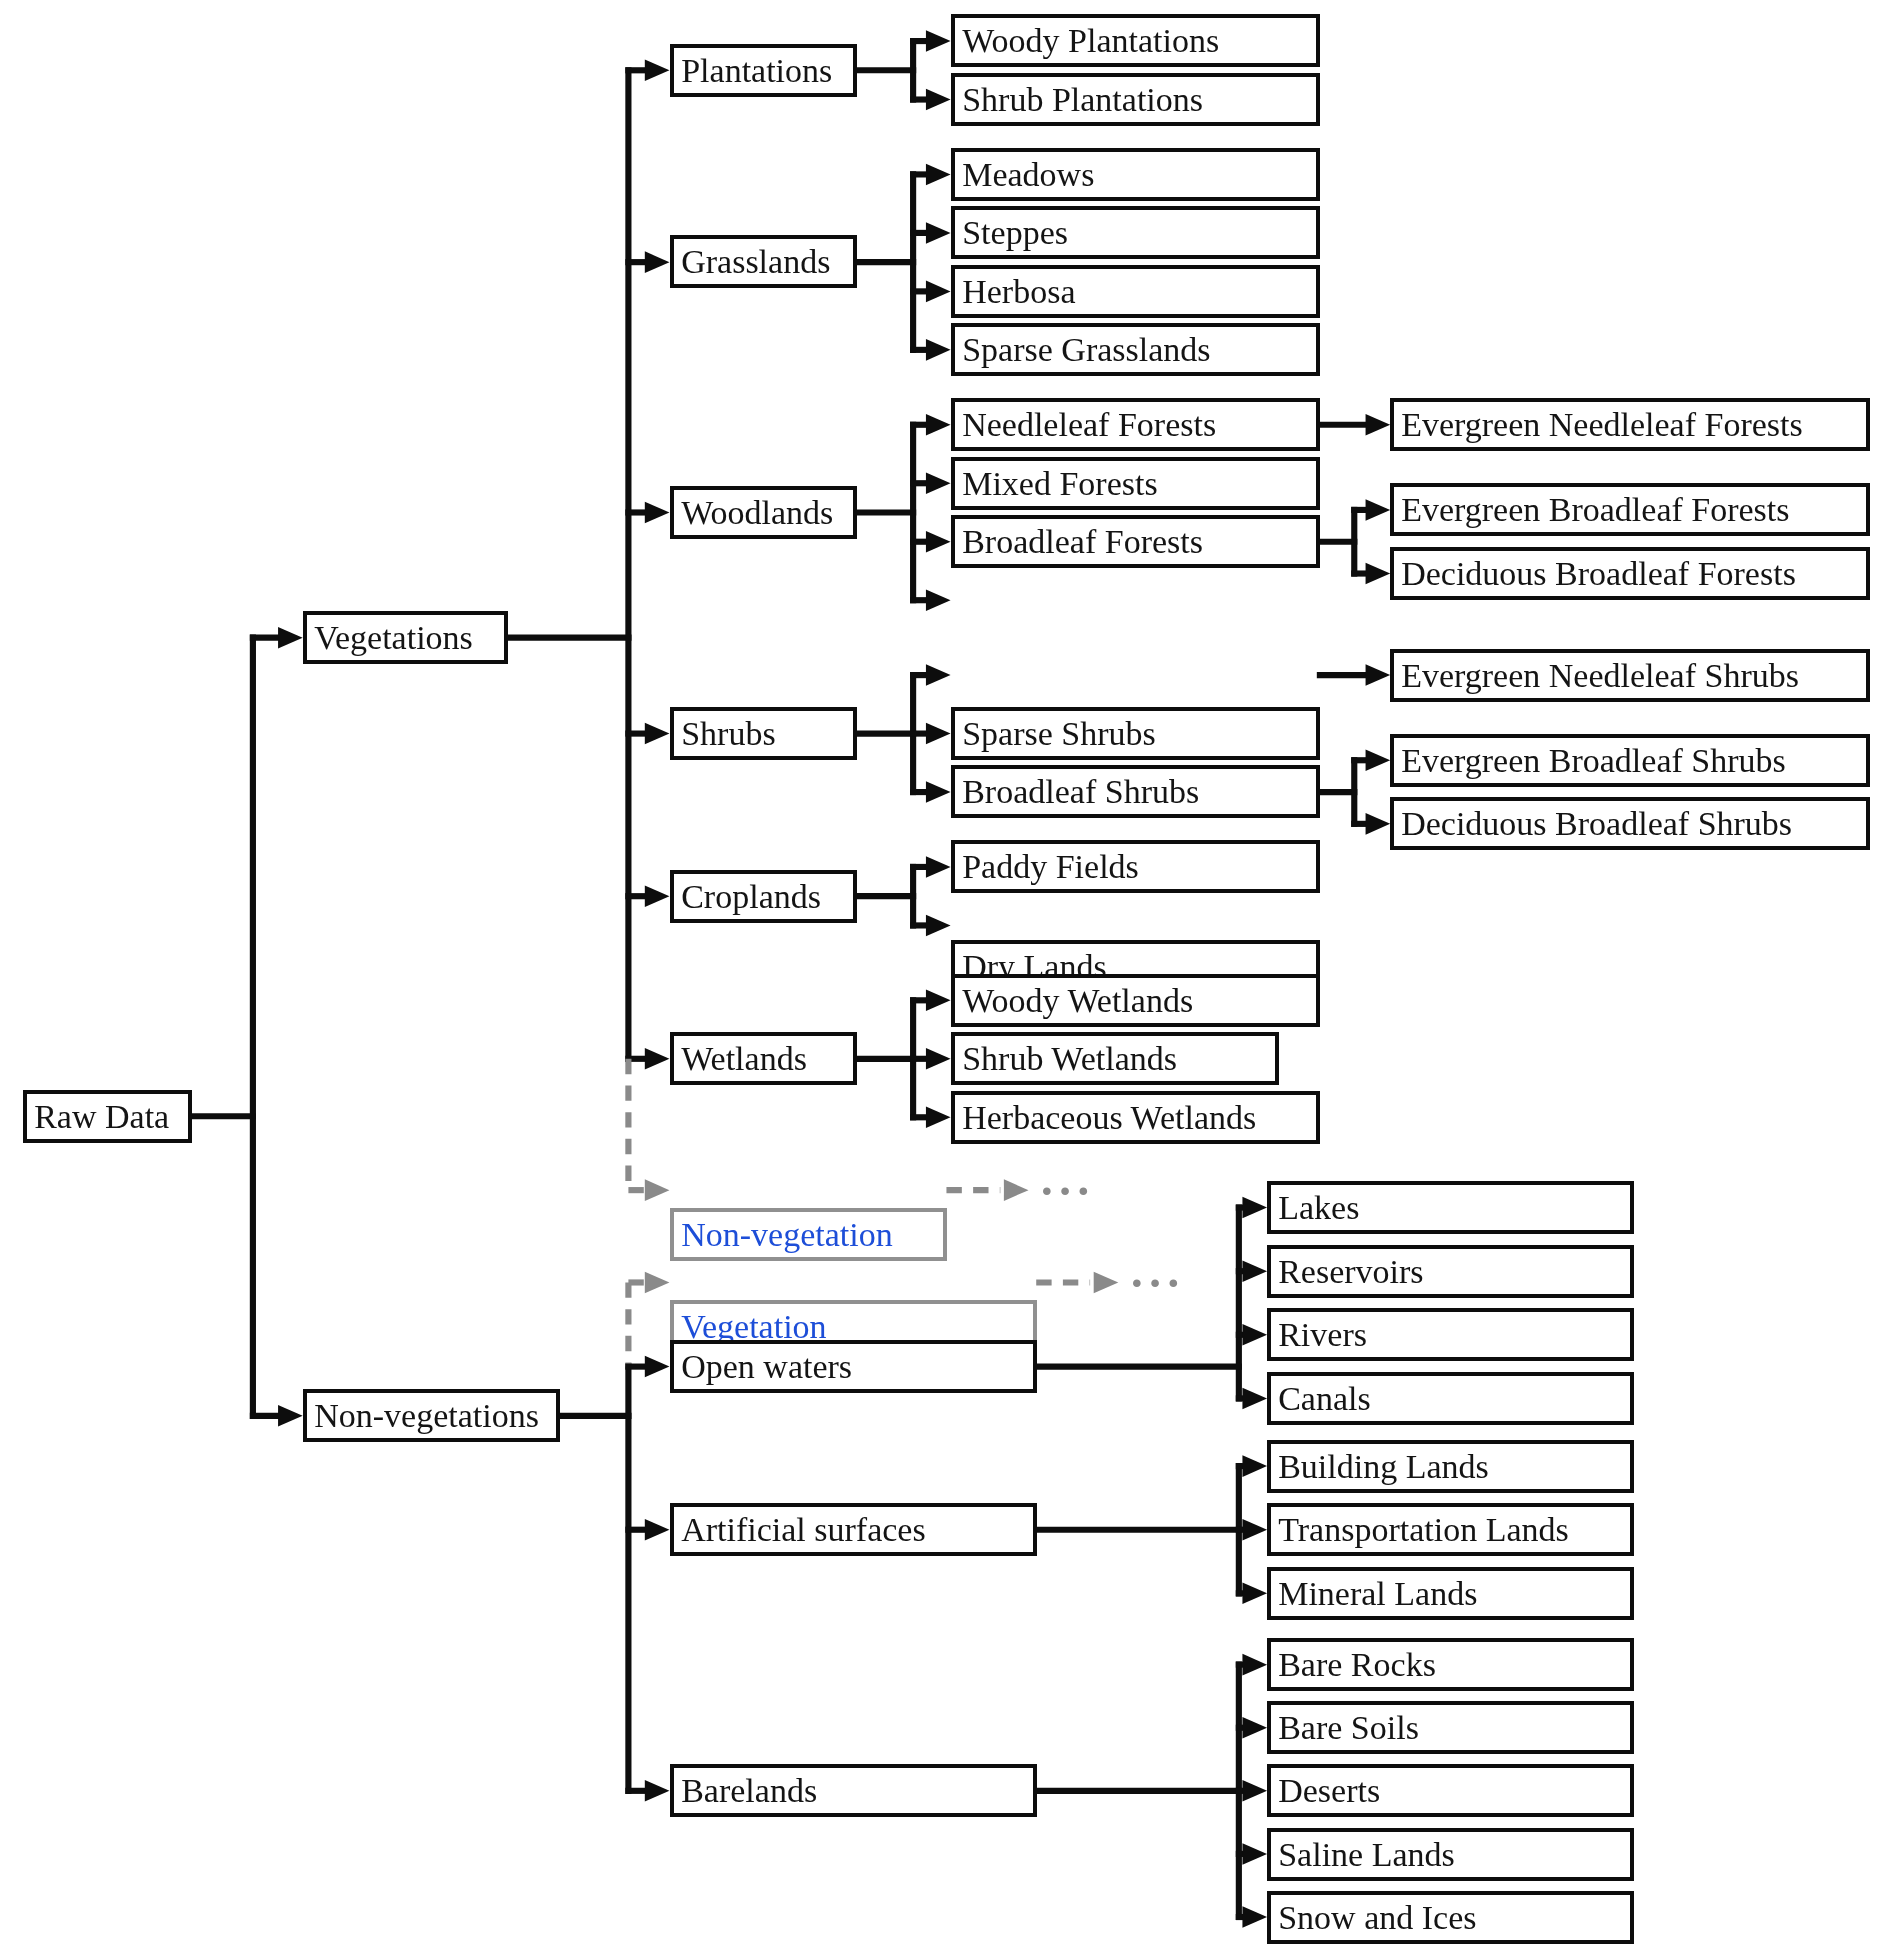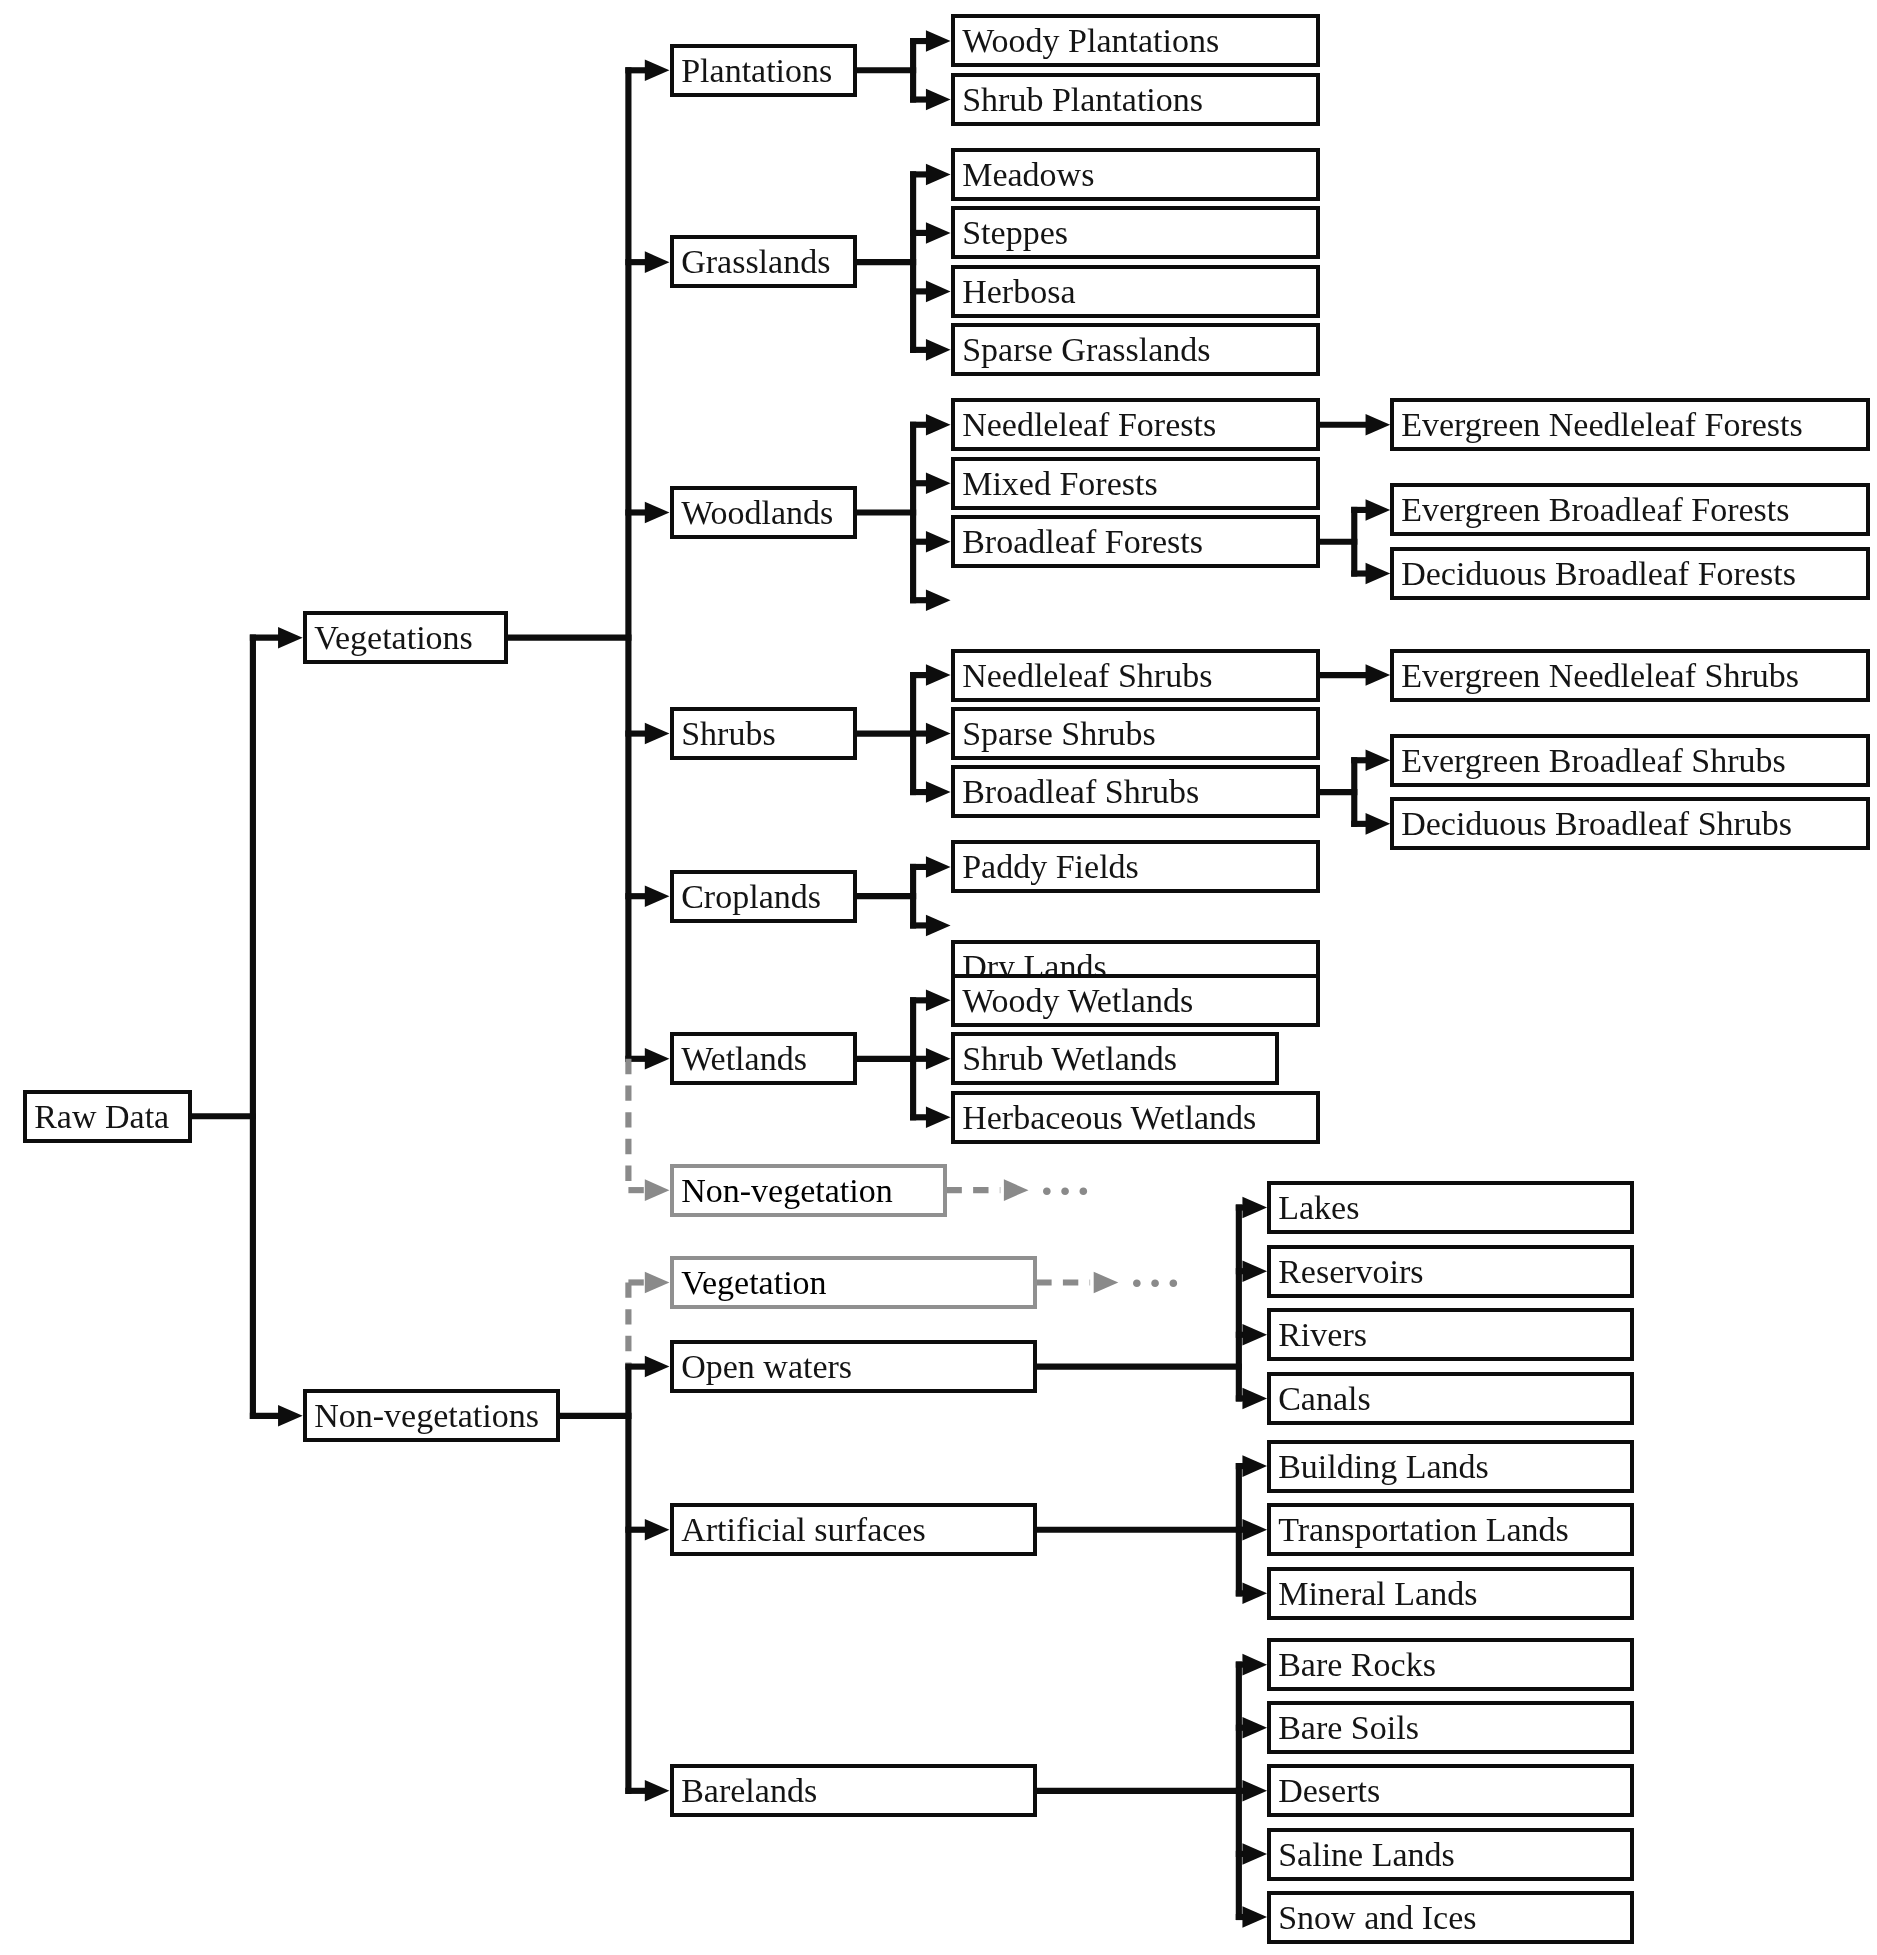--- a/index.html
+++ b/index.html
@@ -6,21 +6,21 @@
   #canvas{position:relative;width:1877px;height:1955px;background:#ffffff;overflow:hidden;
           font-family:"Liberation Serif",serif;}
   #wires{position:absolute;left:0;top:0;}
   #wires path{stroke:#0d0d0d;stroke-width:12;fill:none;stroke-linecap:square;}
   #wires path.dash{stroke:#8a8a8a;stroke-dasharray:30 22;stroke-linecap:butt;}
   #wires polygon{fill:#0d0d0d;}
   #wires polygon.g{fill:#8a8a8a;}
   .box{position:absolute;height:53px;box-sizing:border-box;border:4.1px solid #0d0d0d;
        background:#ffffff;display:flex;align-items:center;padding-left:7.2px;
        font-size:34px;color:#141414;white-space:nowrap;line-height:1;}
-  .ghost{border-color:#909090;color:#000000;}
+  .ghost{border-color:#909090;color:#1d4ed8;margin-top:44px;}
   .dots{position:absolute;height:53px;display:flex;align-items:center;
         font-size:47px;font-weight:bold;color:#8a8a8a;letter-spacing:2.6px;}
 </style>
 </head>
 <body>
 
 <div id="canvas">
 
   <svg id="wires" width="1877" height="1955" viewBox="0 0 3659 3811">
 
@@ -230,21 +230,20 @@
 
   <div class="box" style="left:951px;top:14.4px;width:369px">Woody Plantations</div>
   <div class="box" style="left:951px;top:148px;width:369px">Meadows</div>
   <div class="box" style="left:951px;top:73px;width:369px">Shrub Plantations</div>
   <div class="box" style="left:951px;top:206px;width:369px">Steppes</div>
   <div class="box" style="left:951px;top:265px;width:369px">Herbosa</div>
   <div class="box" style="left:951px;top:323px;width:369px">Sparse Grasslands</div>
   <div class="box" style="left:951px;top:398px;width:369px">Needleleaf Forests</div>
   <div class="box" style="left:951px;top:457px;width:369px">Mixed Forests</div>
   <div class="box" style="left:951px;top:515px;width:369px">Broadleaf Forests</div>
-  <div class="box" style="left:951px;top:649px;width:369px">Needleleaf Shrubs</div>
   <div class="box" style="left:951px;top:707px;width:369px">Sparse Shrubs</div>
   <div class="box" style="left:951px;top:765px;width:369px">Broadleaf Shrubs</div>
   <div class="box" style="left:951px;top:840px;width:369px">Paddy Fields</div>
   <div class="box" style="left:951px;top:940px;width:369px">Dry Lands</div>
   <div class="box" style="left:951px;top:974px;width:369px">Woody Wetlands</div>
   <div class="box" style="left:951px;top:1032px;width:328px">Shrub Wetlands</div>
   <div class="box" style="left:951px;top:1091px;width:369px">Herbaceous Wetlands</div>
 
   <div class="box" style="left:1390px;top:398px;width:480px">Evergreen Needleleaf Forests</div>
   <div class="box" style="left:1390px;top:483px;width:480px">Evergreen Broadleaf Forests</div>

